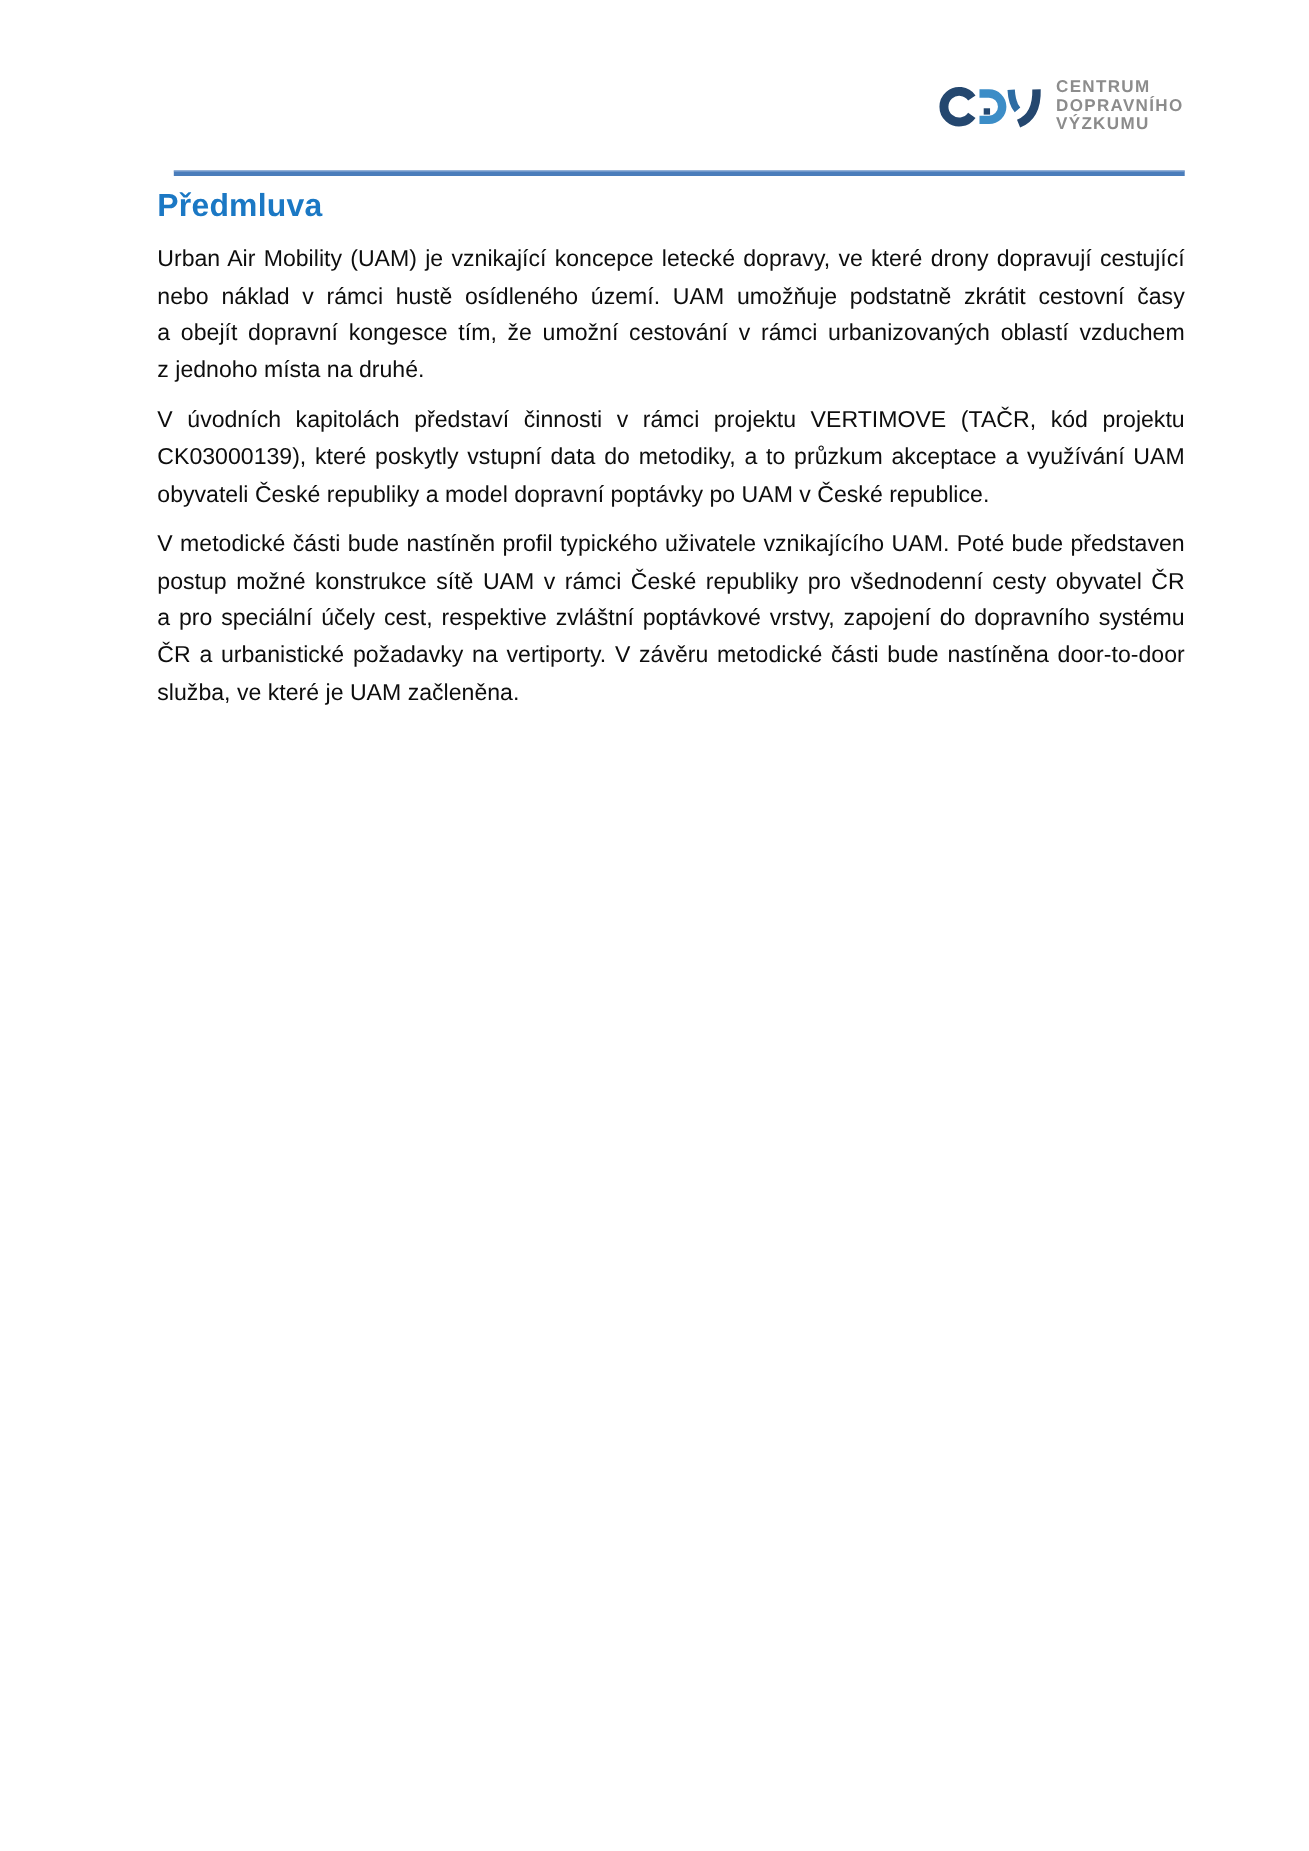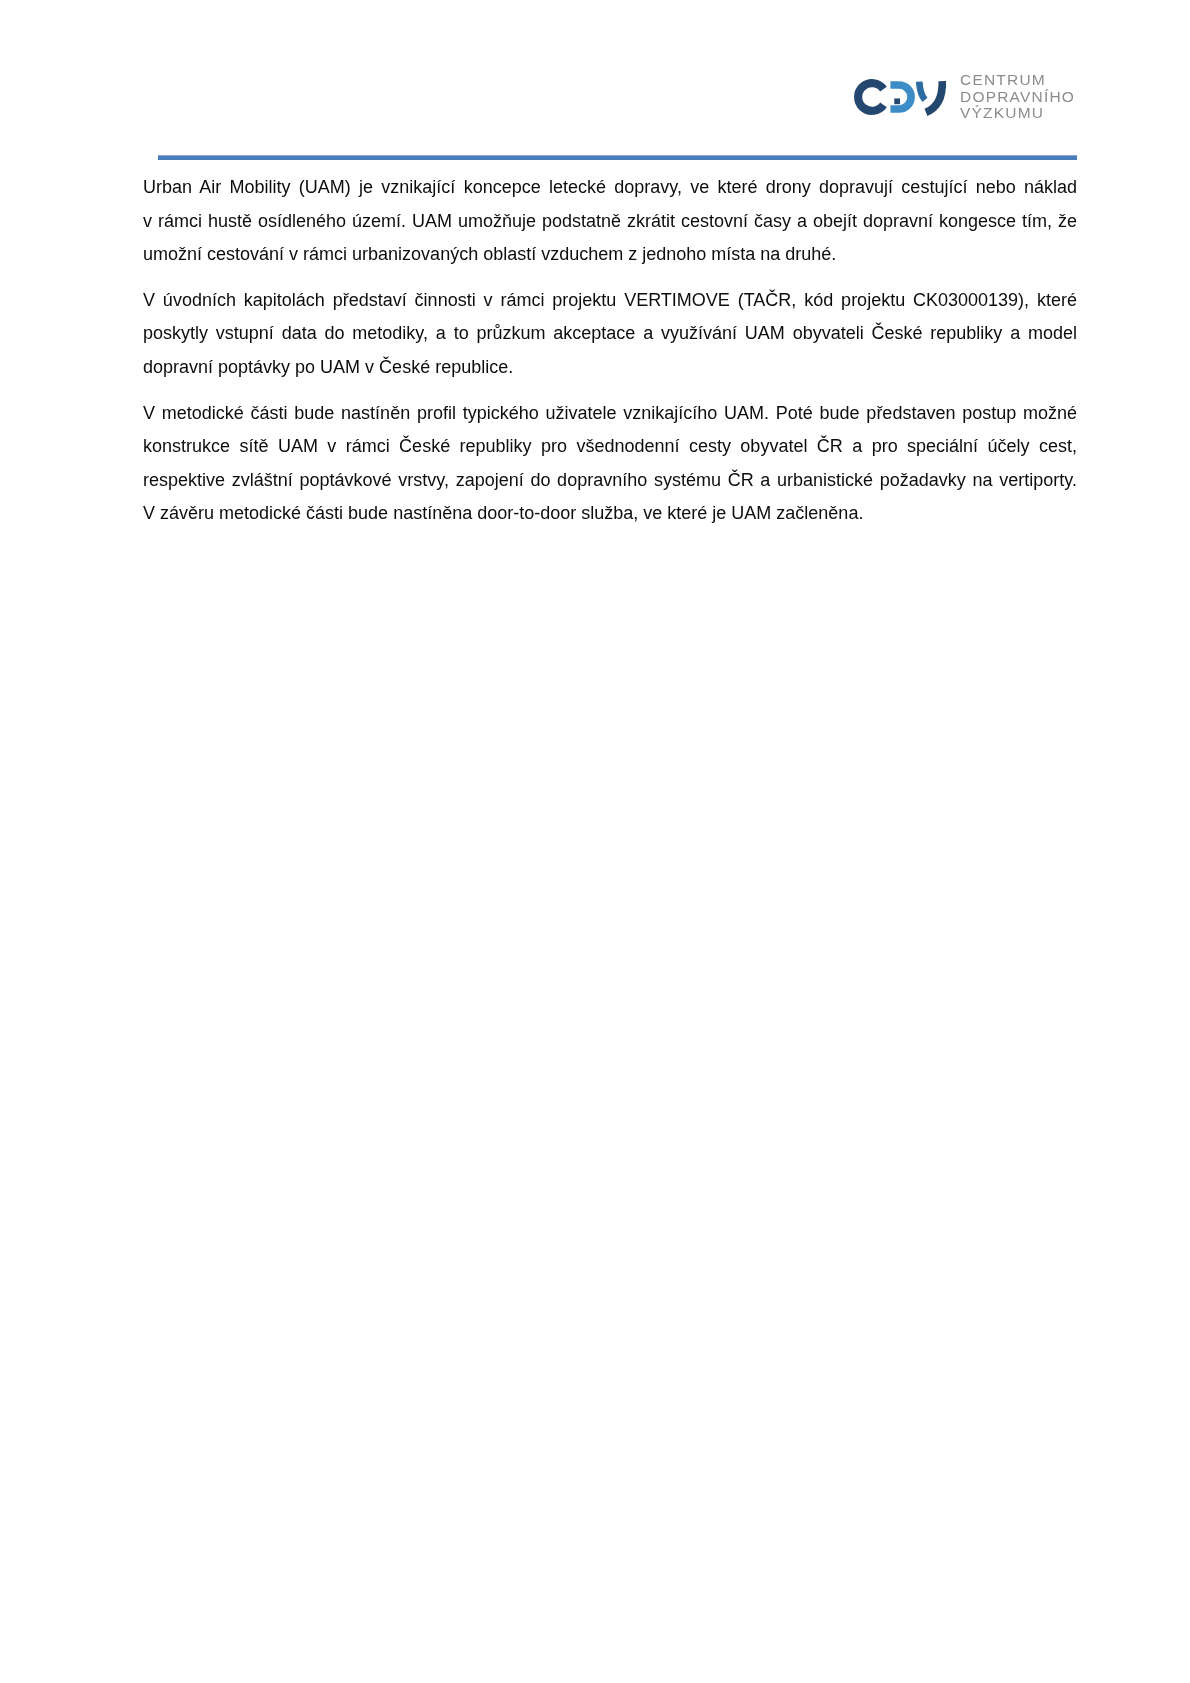--- a/index.html
+++ b/index.html
@@ -33,21 +33,21 @@
   }
   .logo-mark .stroke-dark   { fill: none; stroke: var(--logo-dark-blue); }
   .logo-mark .stroke-light  { fill: none; stroke: var(--logo-light-blue); }
   .logo-mark .stroke-medium { fill: none; stroke: var(--logo-medium-blue); }
   .logo-mark .fill-dark     { fill: var(--logo-dark-blue); }
   .logo-text {
     color: var(--logo-text-gray);
     font-size: 15.5px;
     line-height: 16.5px;
     letter-spacing: 1.2px;
-    font-weight: 400;
+    font-weight: 700;
     white-space: nowrap;
   }
 
   .header-rule {
     position: absolute;
     left: 158px;
     top: 155px;
     width: 919px;
     height: 4px;
     background: var(--rule-blue);
@@ -63,21 +63,21 @@
   }
   .content h1 {
     margin: 0 0 15px 0;
     font-size: 29px;
     font-weight: 700;
     color: var(--accent-blue);
     letter-spacing: 0.2px;
   }
   .content p {
     margin: 0 0 12px 0;
-    font-size: 18px;
+    font-size: 21px;
     line-height: 33.6px;
     text-align: justify;
     color: var(--body-text);
     hyphens: none;
   }
 </style>
 </head>
 <body>
 
 <div class="page">
@@ -98,18 +98,19 @@
     <div class="logo-text">
       <div>CENTRUM</div>
       <div>DOPRAVNÍHO</div>
       <div>VÝZKUMU</div>
     </div>
   </div>
 
   <div class="header-rule"></div>
 
   <div class="content">
+    <h1>Předmluva</h1>
     <p>Urban Air Mobility (UAM) je vznikající koncepce letecké dopravy, ve které drony dopravují cestující nebo náklad v&nbsp;rámci hustě osídleného území. UAM umožňuje podstatně zkrátit cestovní časy a&nbsp;obejít dopravní kongesce tím, že umožní cestování v&nbsp;rámci urbanizovaných oblastí vzduchem z&nbsp;jednoho místa na druhé.</p>
     <p>V&nbsp;úvodních kapitolách představí činnosti v&nbsp;rámci projektu VERTIMOVE (TAČR, kód projektu CK03000139), které poskytly vstupní data do metodiky, a&nbsp;to průzkum akceptace a&nbsp;využívání UAM obyvateli České republiky a&nbsp;model dopravní poptávky po UAM v&nbsp;České republice.</p>
     <p>V&nbsp;metodické části bude nastíněn profil typického uživatele vznikajícího UAM. Poté bude představen postup možné konstrukce sítě UAM v&nbsp;rámci České republiky pro všednodenní cesty obyvatel ČR a&nbsp;pro speciální účely cest, respektive zvláštní poptávkové vrstvy, zapojení do dopravního systému ČR a&nbsp;urbanistické požadavky na vertiporty. V&nbsp;závěru metodické části bude nastíněna door-to-door služba, ve které je UAM začleněna.</p>
   </div>
 
 </div>
 
 </body></html>

